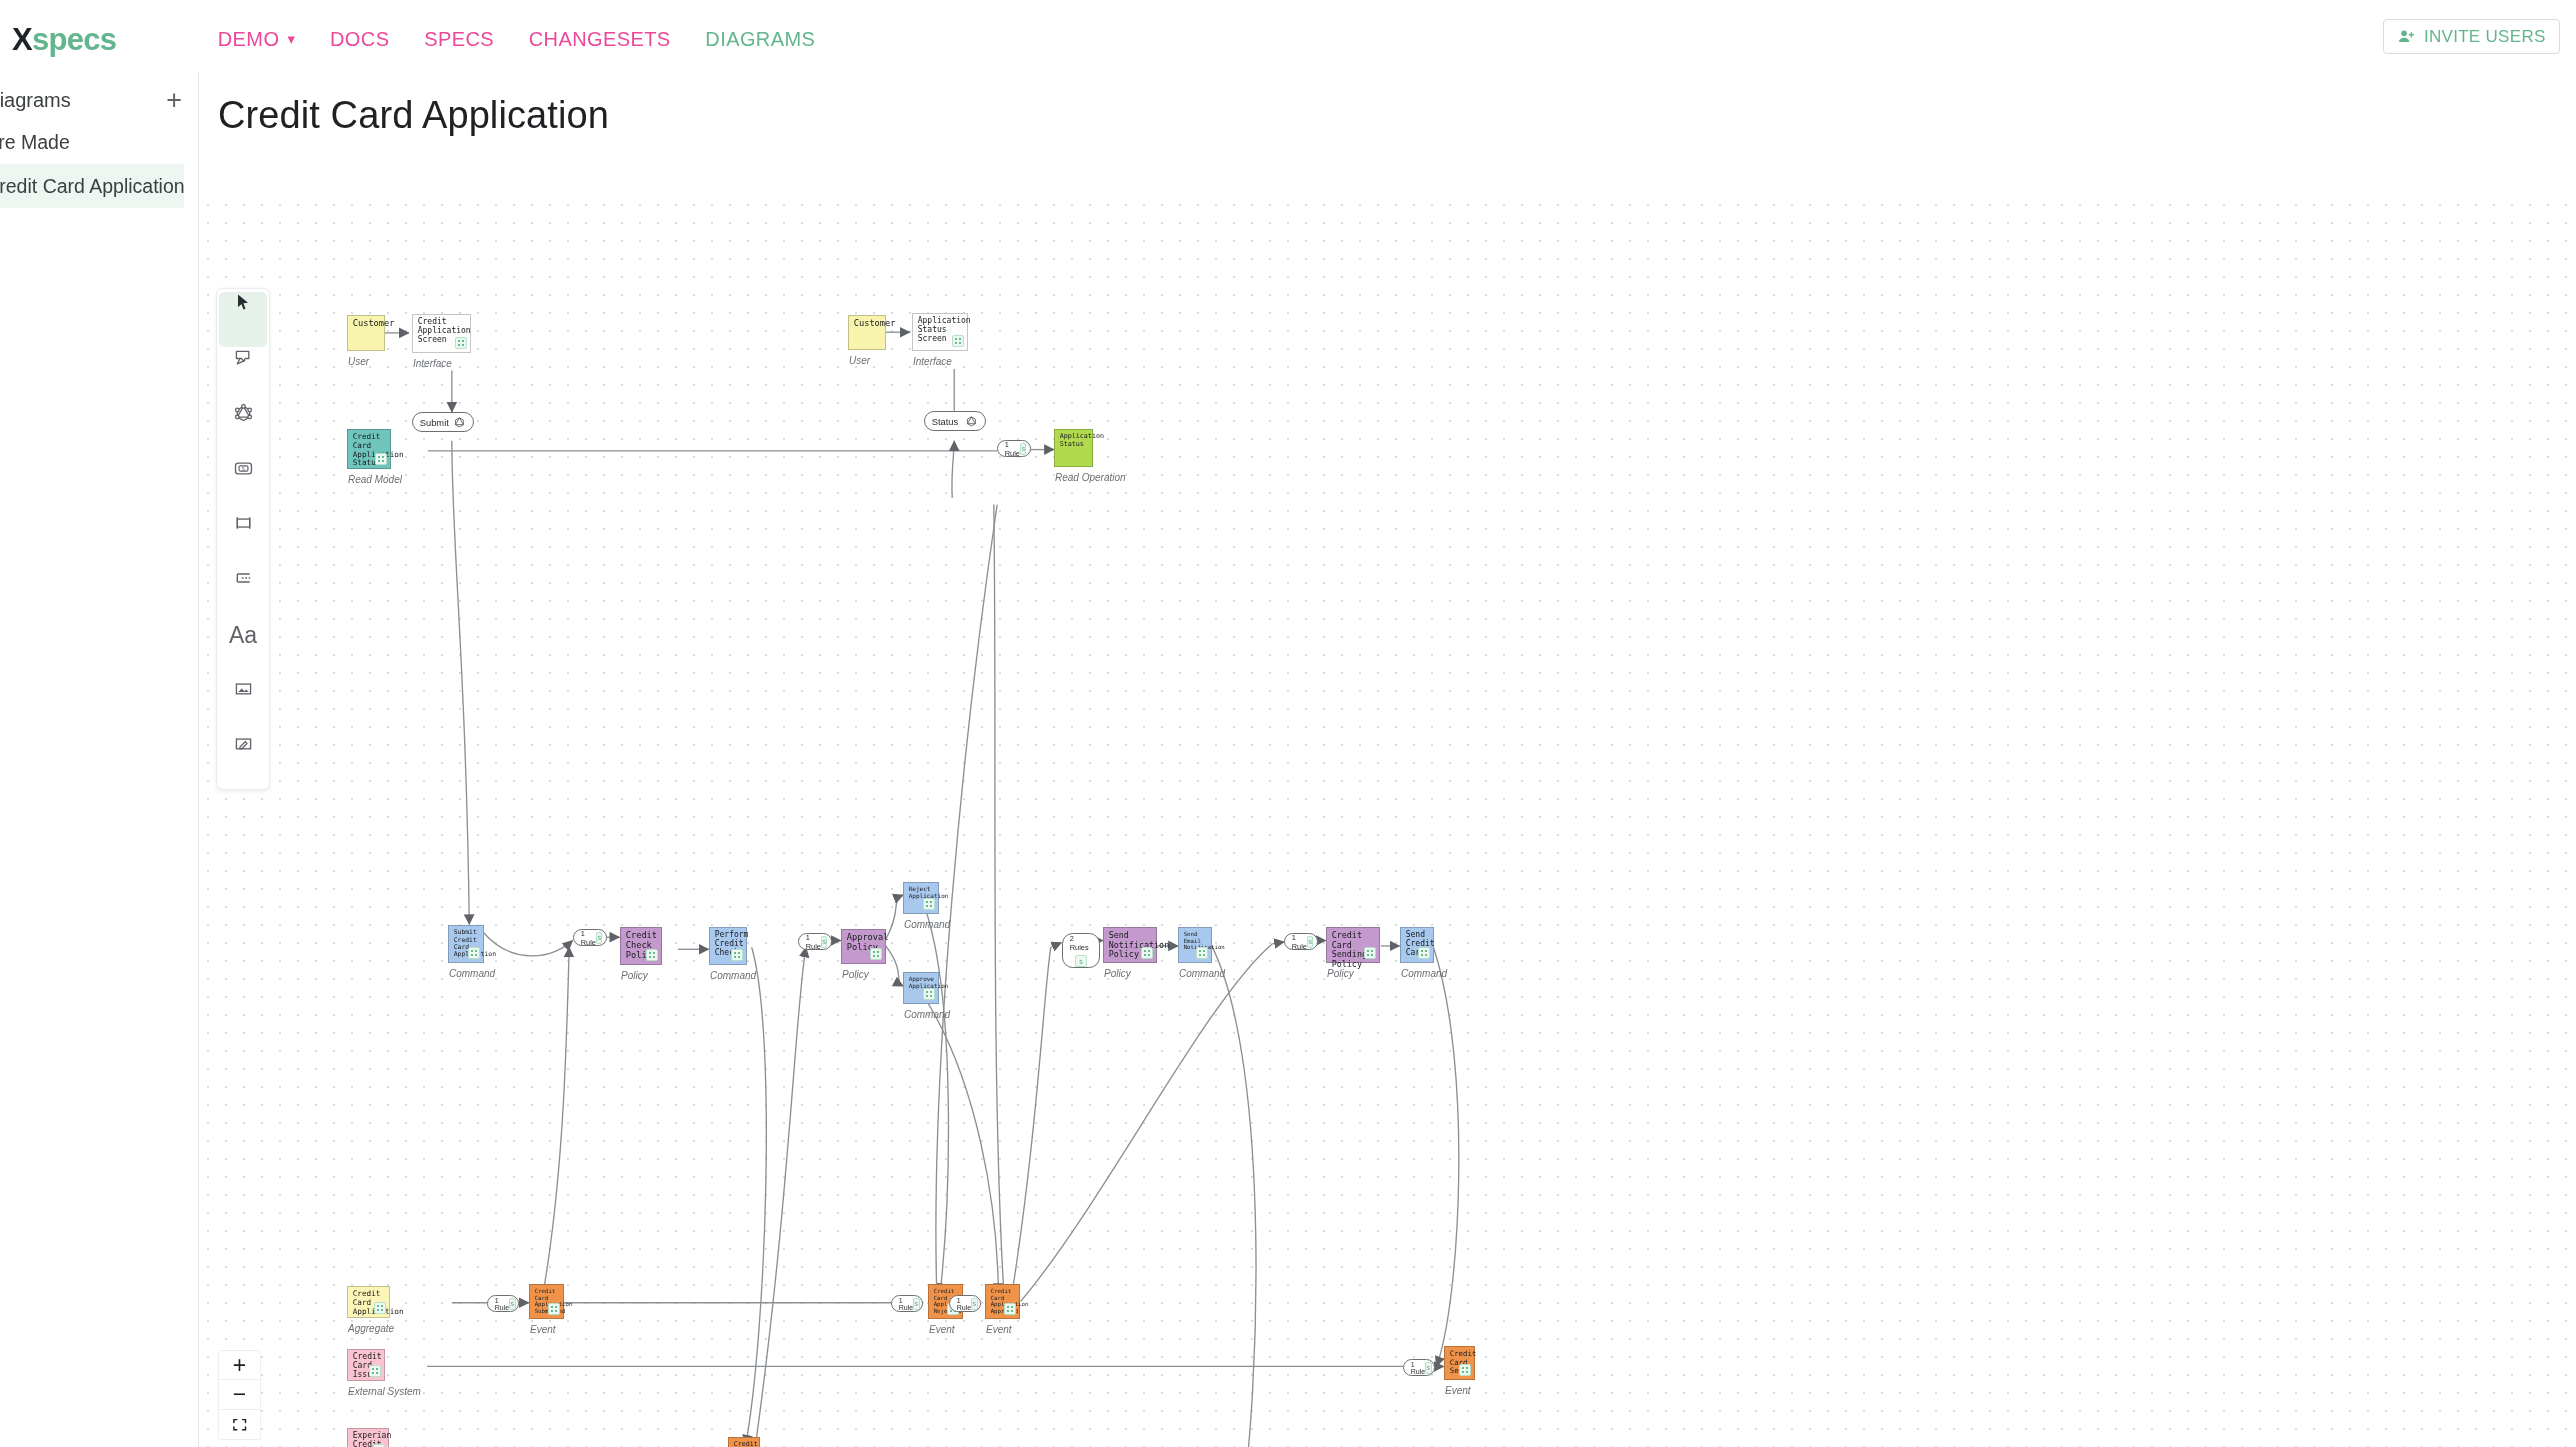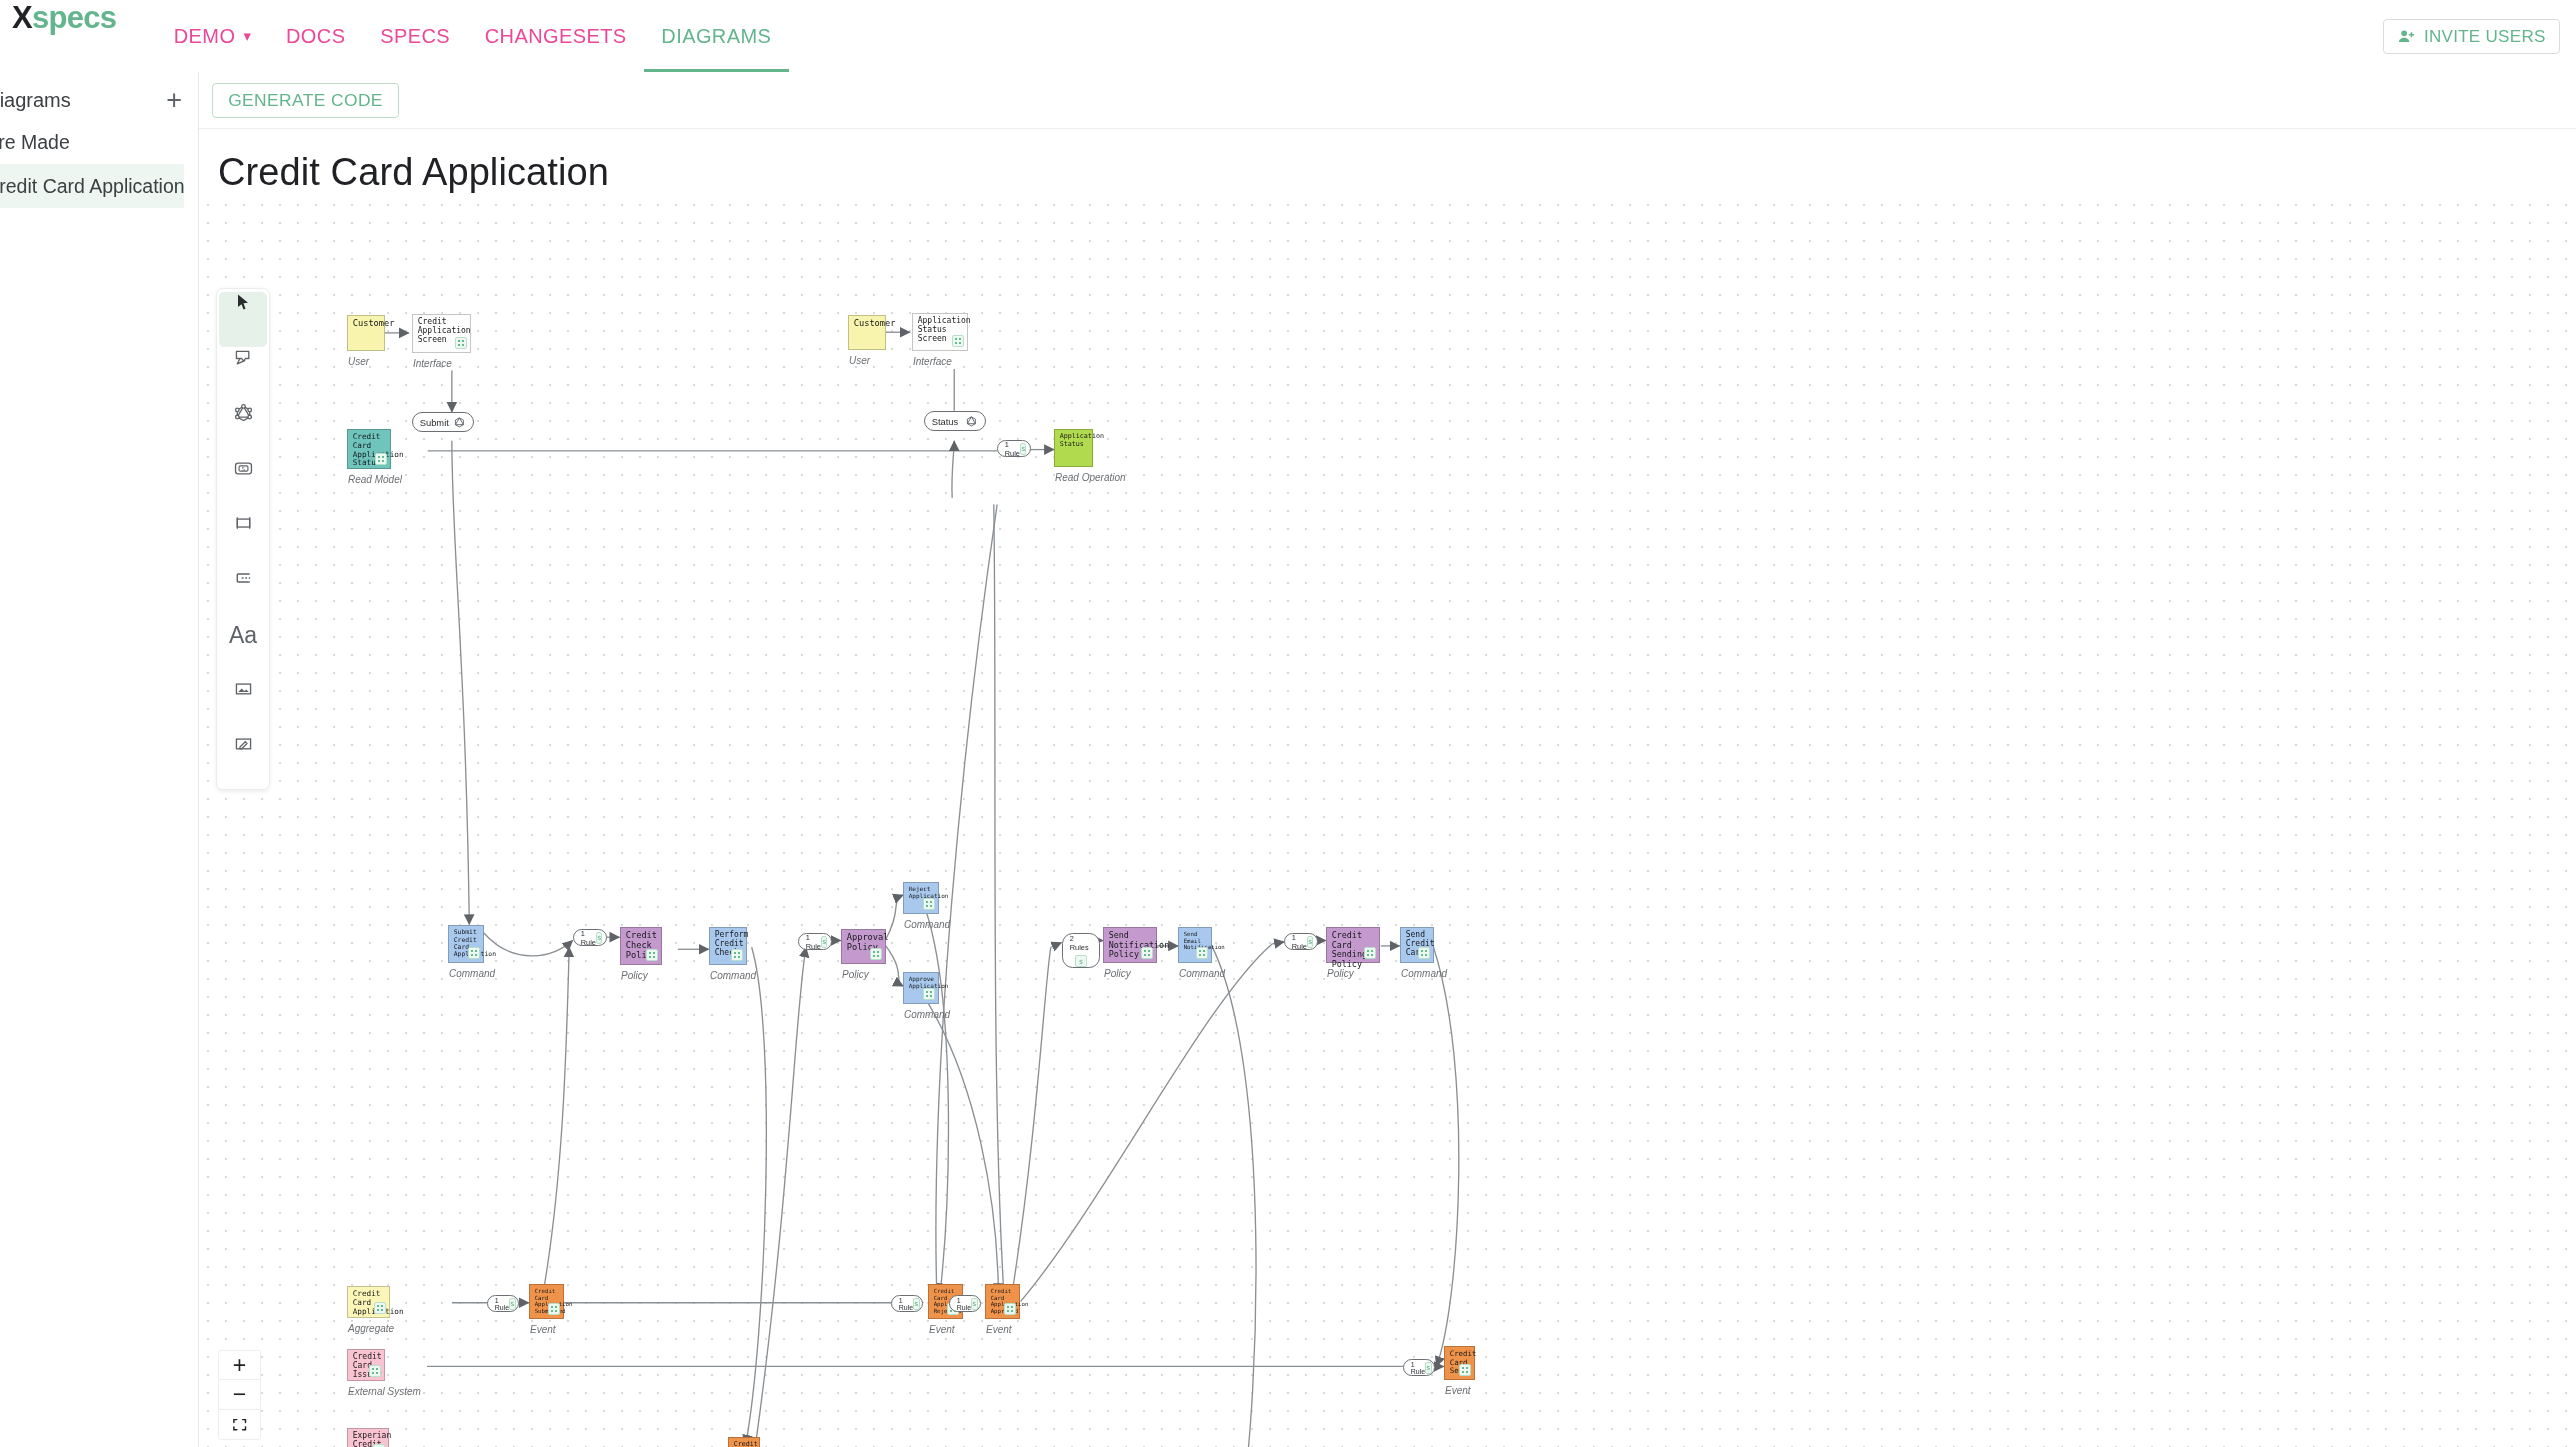--- a/index.html
+++ b/index.html
@@ -8,22 +8,23 @@
     background: #ffffff;
     font-family: "Liberation Sans", sans-serif;
     overflow: hidden;
   }
 
   
   #topbar {
     position: absolute; top: 0; left: 0;
     width: 2576px; height: 80px;
     background: #ffffff;
-    display: flex; align-items: flex-start;
+    display: flex; align-items: center;
     border-bottom: 0.7px solid #e4e6e8;
+    gap: 44px;
   }
   #logo { margin-left: 12px; font-size: 31px; font-weight: 700; letter-spacing: -0.7px; white-space: nowrap; }
   #logo .x { color: #1f2326; }
   #logo .specs { color: #63b58d; }
 
   .navtab {
     height: 72px; display: flex; align-items: center; justify-content: center;
     padding: 0 17.4px; font-size: 20px; color: #ec4899; letter-spacing: 0.4px;
     white-space: nowrap; cursor: pointer; position: relative; font-weight: 400;
   }
@@ -213,23 +214,20 @@
   <div id="sb-head">
     <div id="sb-title">Diagrams</div>
     <div id="sb-add">+</div>
   </div>
   <div class="sb-item">Pre Made</div>
   <div class="sb-item selected">Credit Card Application</div>
 </div>
 
 <div id="main">
 
-  <div id="actionbar">
-    <div id="gen-code">GENERATE CODE</div>
-  </div>
 
   <div id="page-title">Credit Card Application</div>
 
   <div id="canvas">
 
     <div id="palette">
       <div class="tool active">
         <svg width="20" height="20" viewBox="0 0 24 24">
           <path d="M6 3l12 10-5.4.6L15 20l-2.4 1-2.4-6.4L6 18z" fill="#2a2d30"></path>
         </svg>

